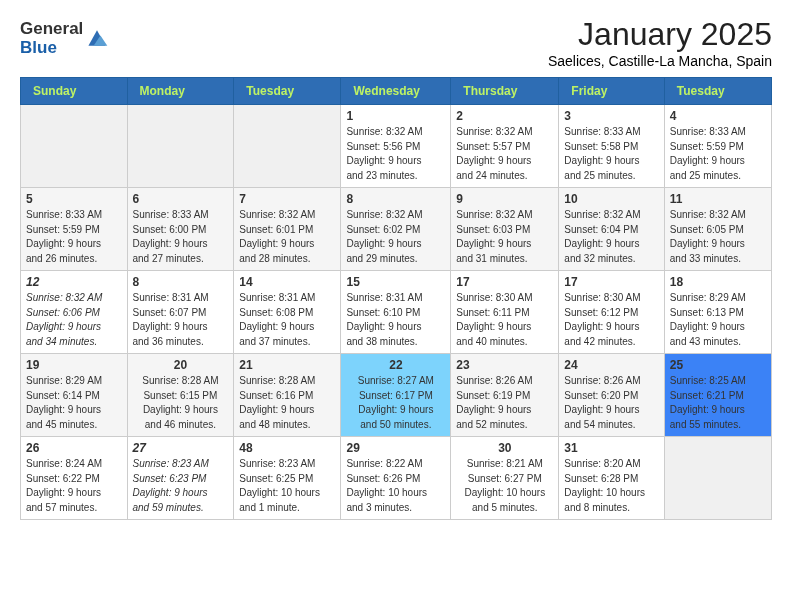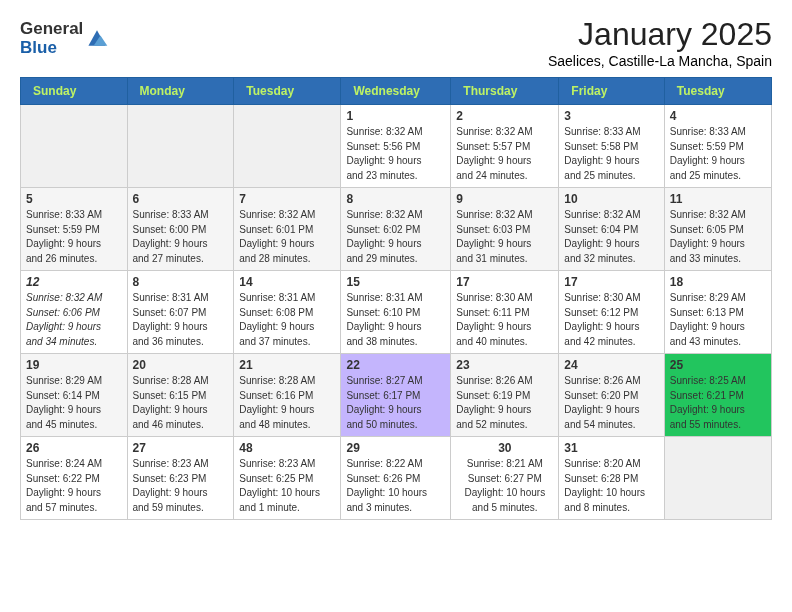--- a/index.html
+++ b/index.html
@@ -254,72 +254,72 @@
           </td>
         </tr>
         <tr>
           <td style="background: rgb(245, 245, 245);">
             <span class="day-number">19</span>
             <div class="day-info" style="white-space: pre-line;">Sunrise: 8:29 AM
 Sunset: 6:14 PM
 Daylight: 9 hours
 and 45 minutes.</div>
           </td>
-          <td style="background: rgb(245, 245, 245);">
+          <td style="background: rgb(245, 245, 245); text-align: center;">
             <span class="day-number">20</span>
             <div class="day-info" style="white-space: pre-line;">Sunrise: 8:28 AM
 Sunset: 6:15 PM
 Daylight: 9 hours
 and 46 minutes.</div>
           </td>
           <td style="background: rgb(245, 245, 245);">
             <span class="day-number">21</span>
             <div class="day-info" style="white-space: pre-line;">Sunrise: 8:28 AM
 Sunset: 6:16 PM
 Daylight: 9 hours
 and 48 minutes.</div>
           </td>
-          <td style="background: #c4b5fd;">
+          <td style="background: #7dd3fc; text-align: center;">
             <span class="day-number">22</span>
             <div class="day-info" style="white-space: pre-line;">Sunrise: 8:27 AM
 Sunset: 6:17 PM
 Daylight: 9 hours
 and 50 minutes.</div>
           </td>
           <td style="background: rgb(245, 245, 245);">
             <span class="day-number">23</span>
             <div class="day-info" style="white-space: pre-line;">Sunrise: 8:26 AM
 Sunset: 6:19 PM
 Daylight: 9 hours
 and 52 minutes.</div>
           </td>
           <td style="background: rgb(245, 245, 245);">
             <span class="day-number">24</span>
             <div class="day-info" style="white-space: pre-line;">Sunrise: 8:26 AM
 Sunset: 6:20 PM
 Daylight: 9 hours
 and 54 minutes.</div>
           </td>
-          <td style="background: #22c55e;">
+          <td style="background: #3b82f6;">
             <span class="day-number">25</span>
             <div class="day-info" style="white-space: pre-line;">Sunrise: 8:25 AM
 Sunset: 6:21 PM
 Daylight: 9 hours
 and 55 minutes.</div>
           </td>
         </tr>
         <tr>
           <td style="background: rgb(255, 255, 255);">
             <span class="day-number">26</span>
             <div class="day-info" style="white-space: pre-line;">Sunrise: 8:24 AM
 Sunset: 6:22 PM
 Daylight: 9 hours
 and 57 minutes.</div>
           </td>
-          <td style="background: rgb(255, 255, 255);">
+          <td style="background: rgb(255, 255, 255); font-style: italic;">
             <span class="day-number">27</span>
             <div class="day-info" style="white-space: pre-line;">Sunrise: 8:23 AM
 Sunset: 6:23 PM
 Daylight: 9 hours
 and 59 minutes.</div>
           </td>
           <td style="background: rgb(255, 255, 255);">
             <span class="day-number">48</span>
             <div class="day-info" style="white-space: pre-line;">Sunrise: 8:23 AM
 Sunset: 6:25 PM

